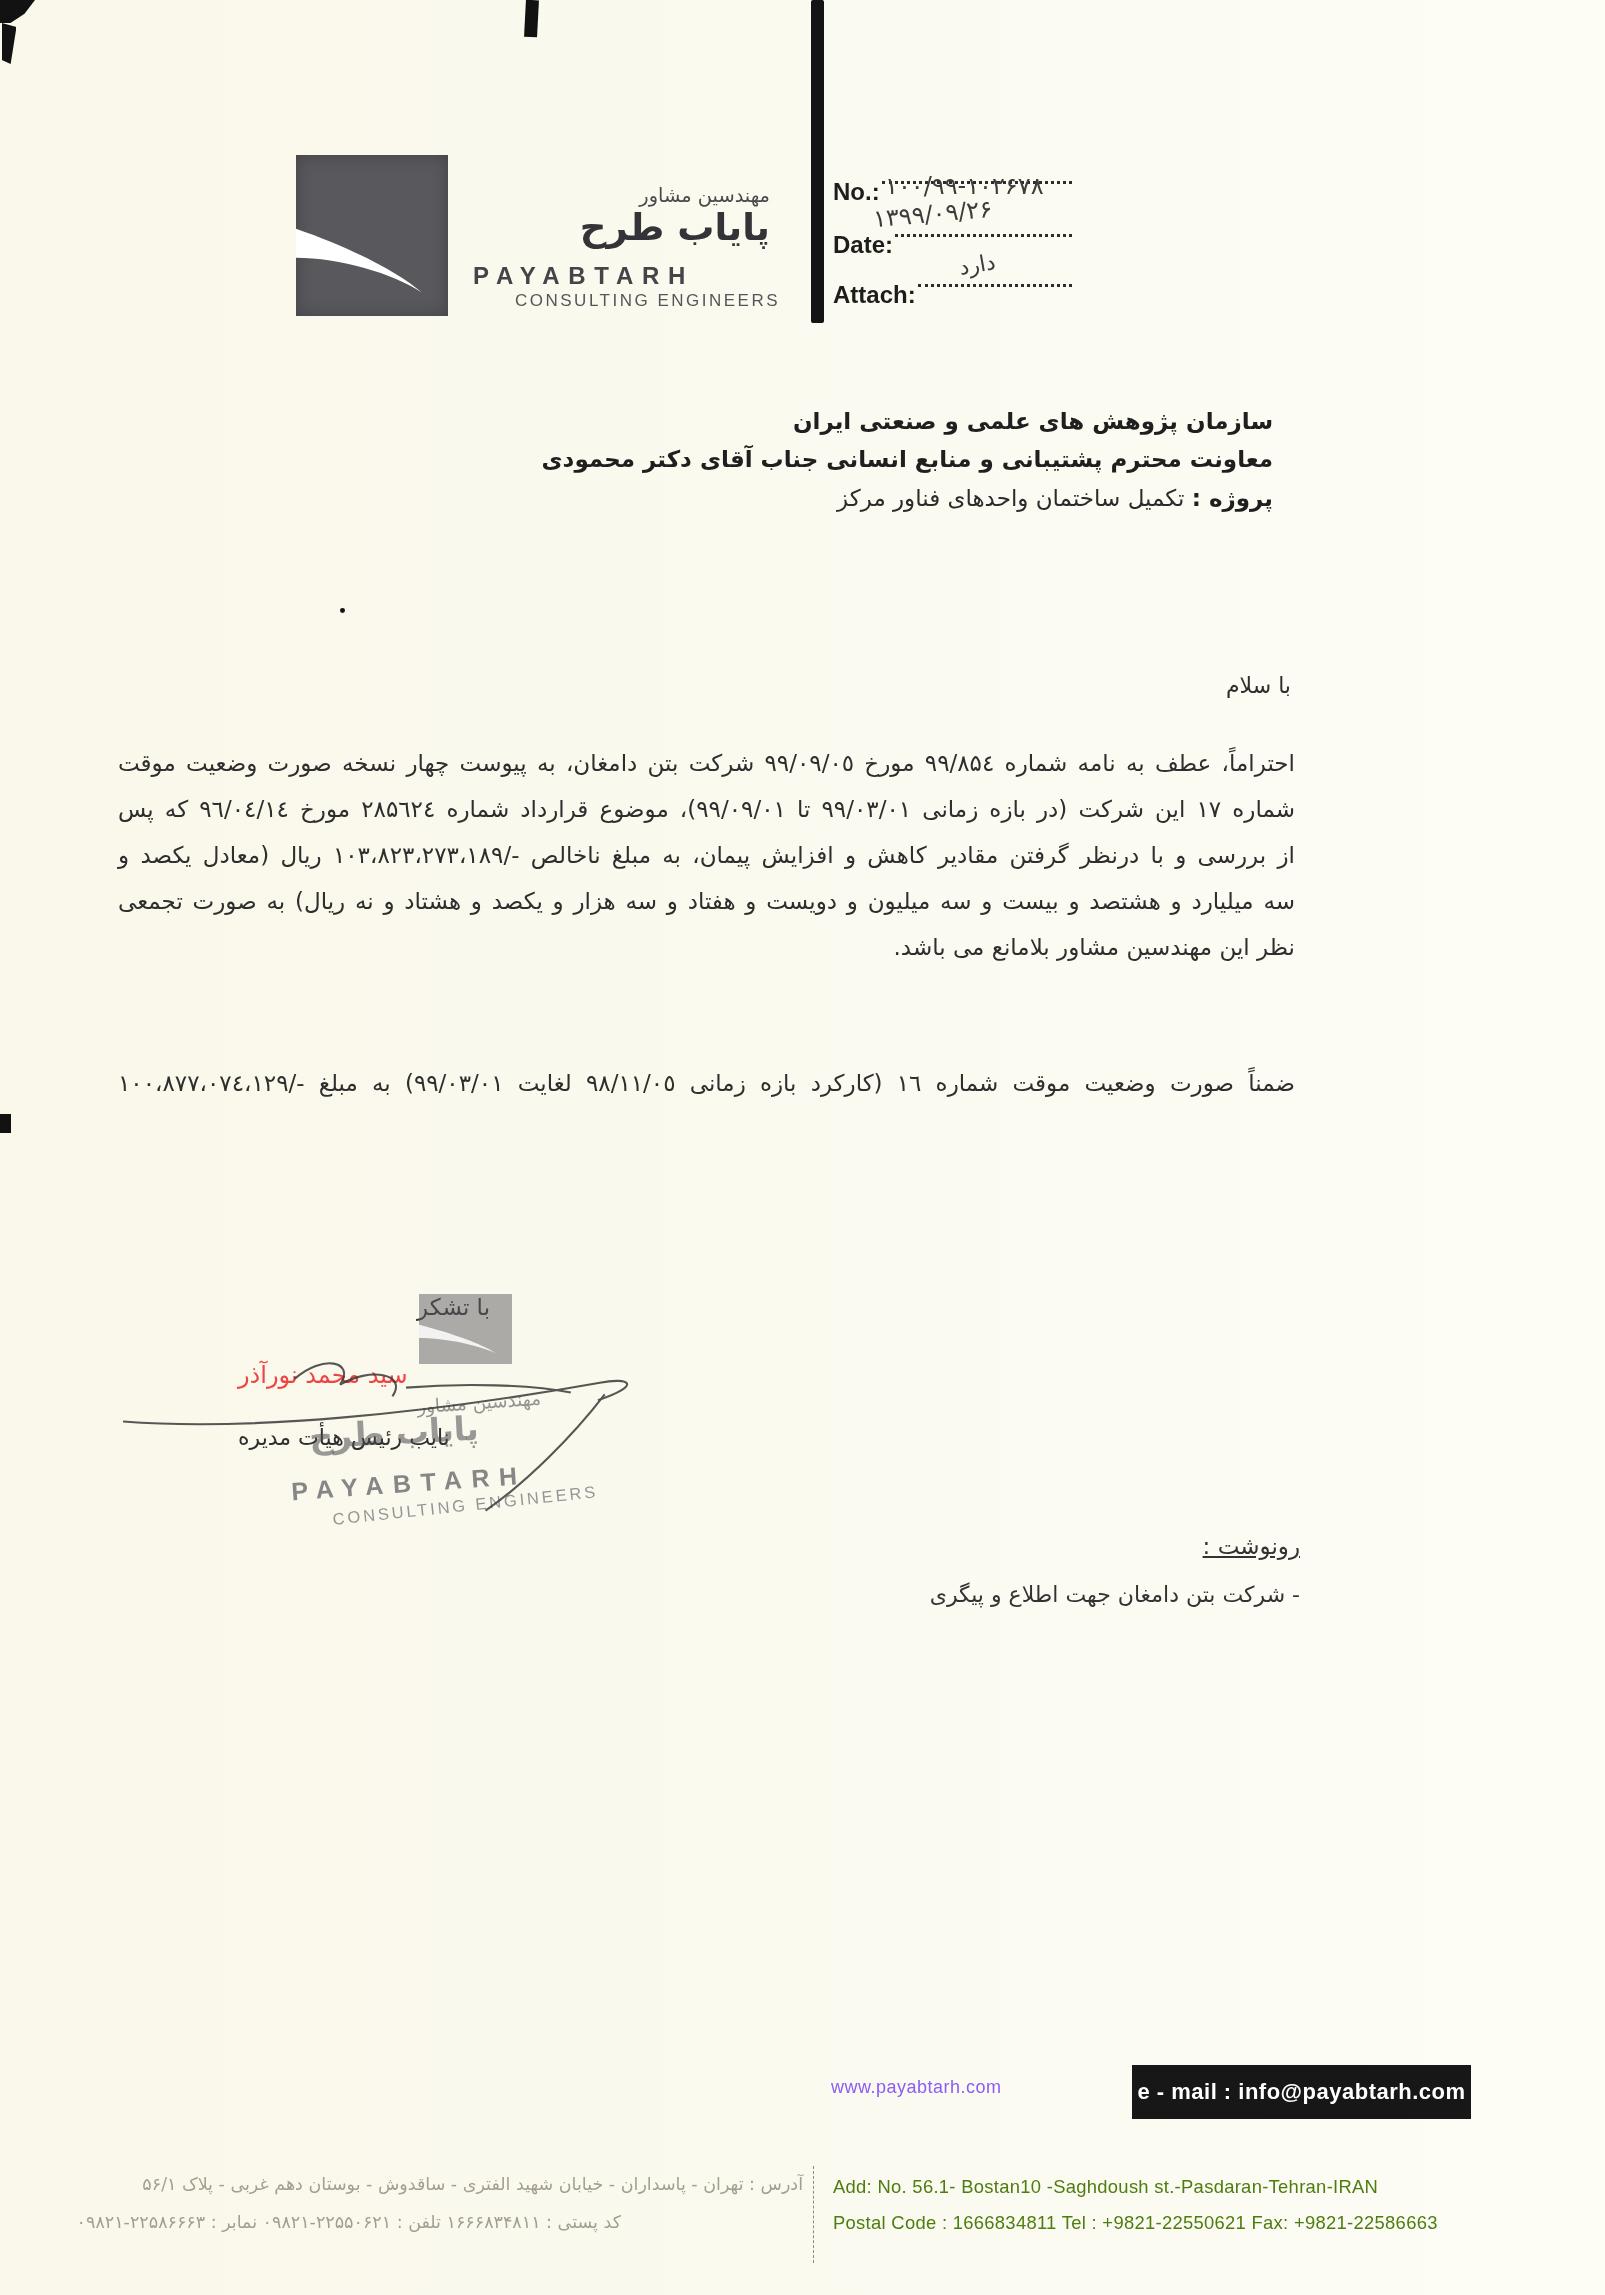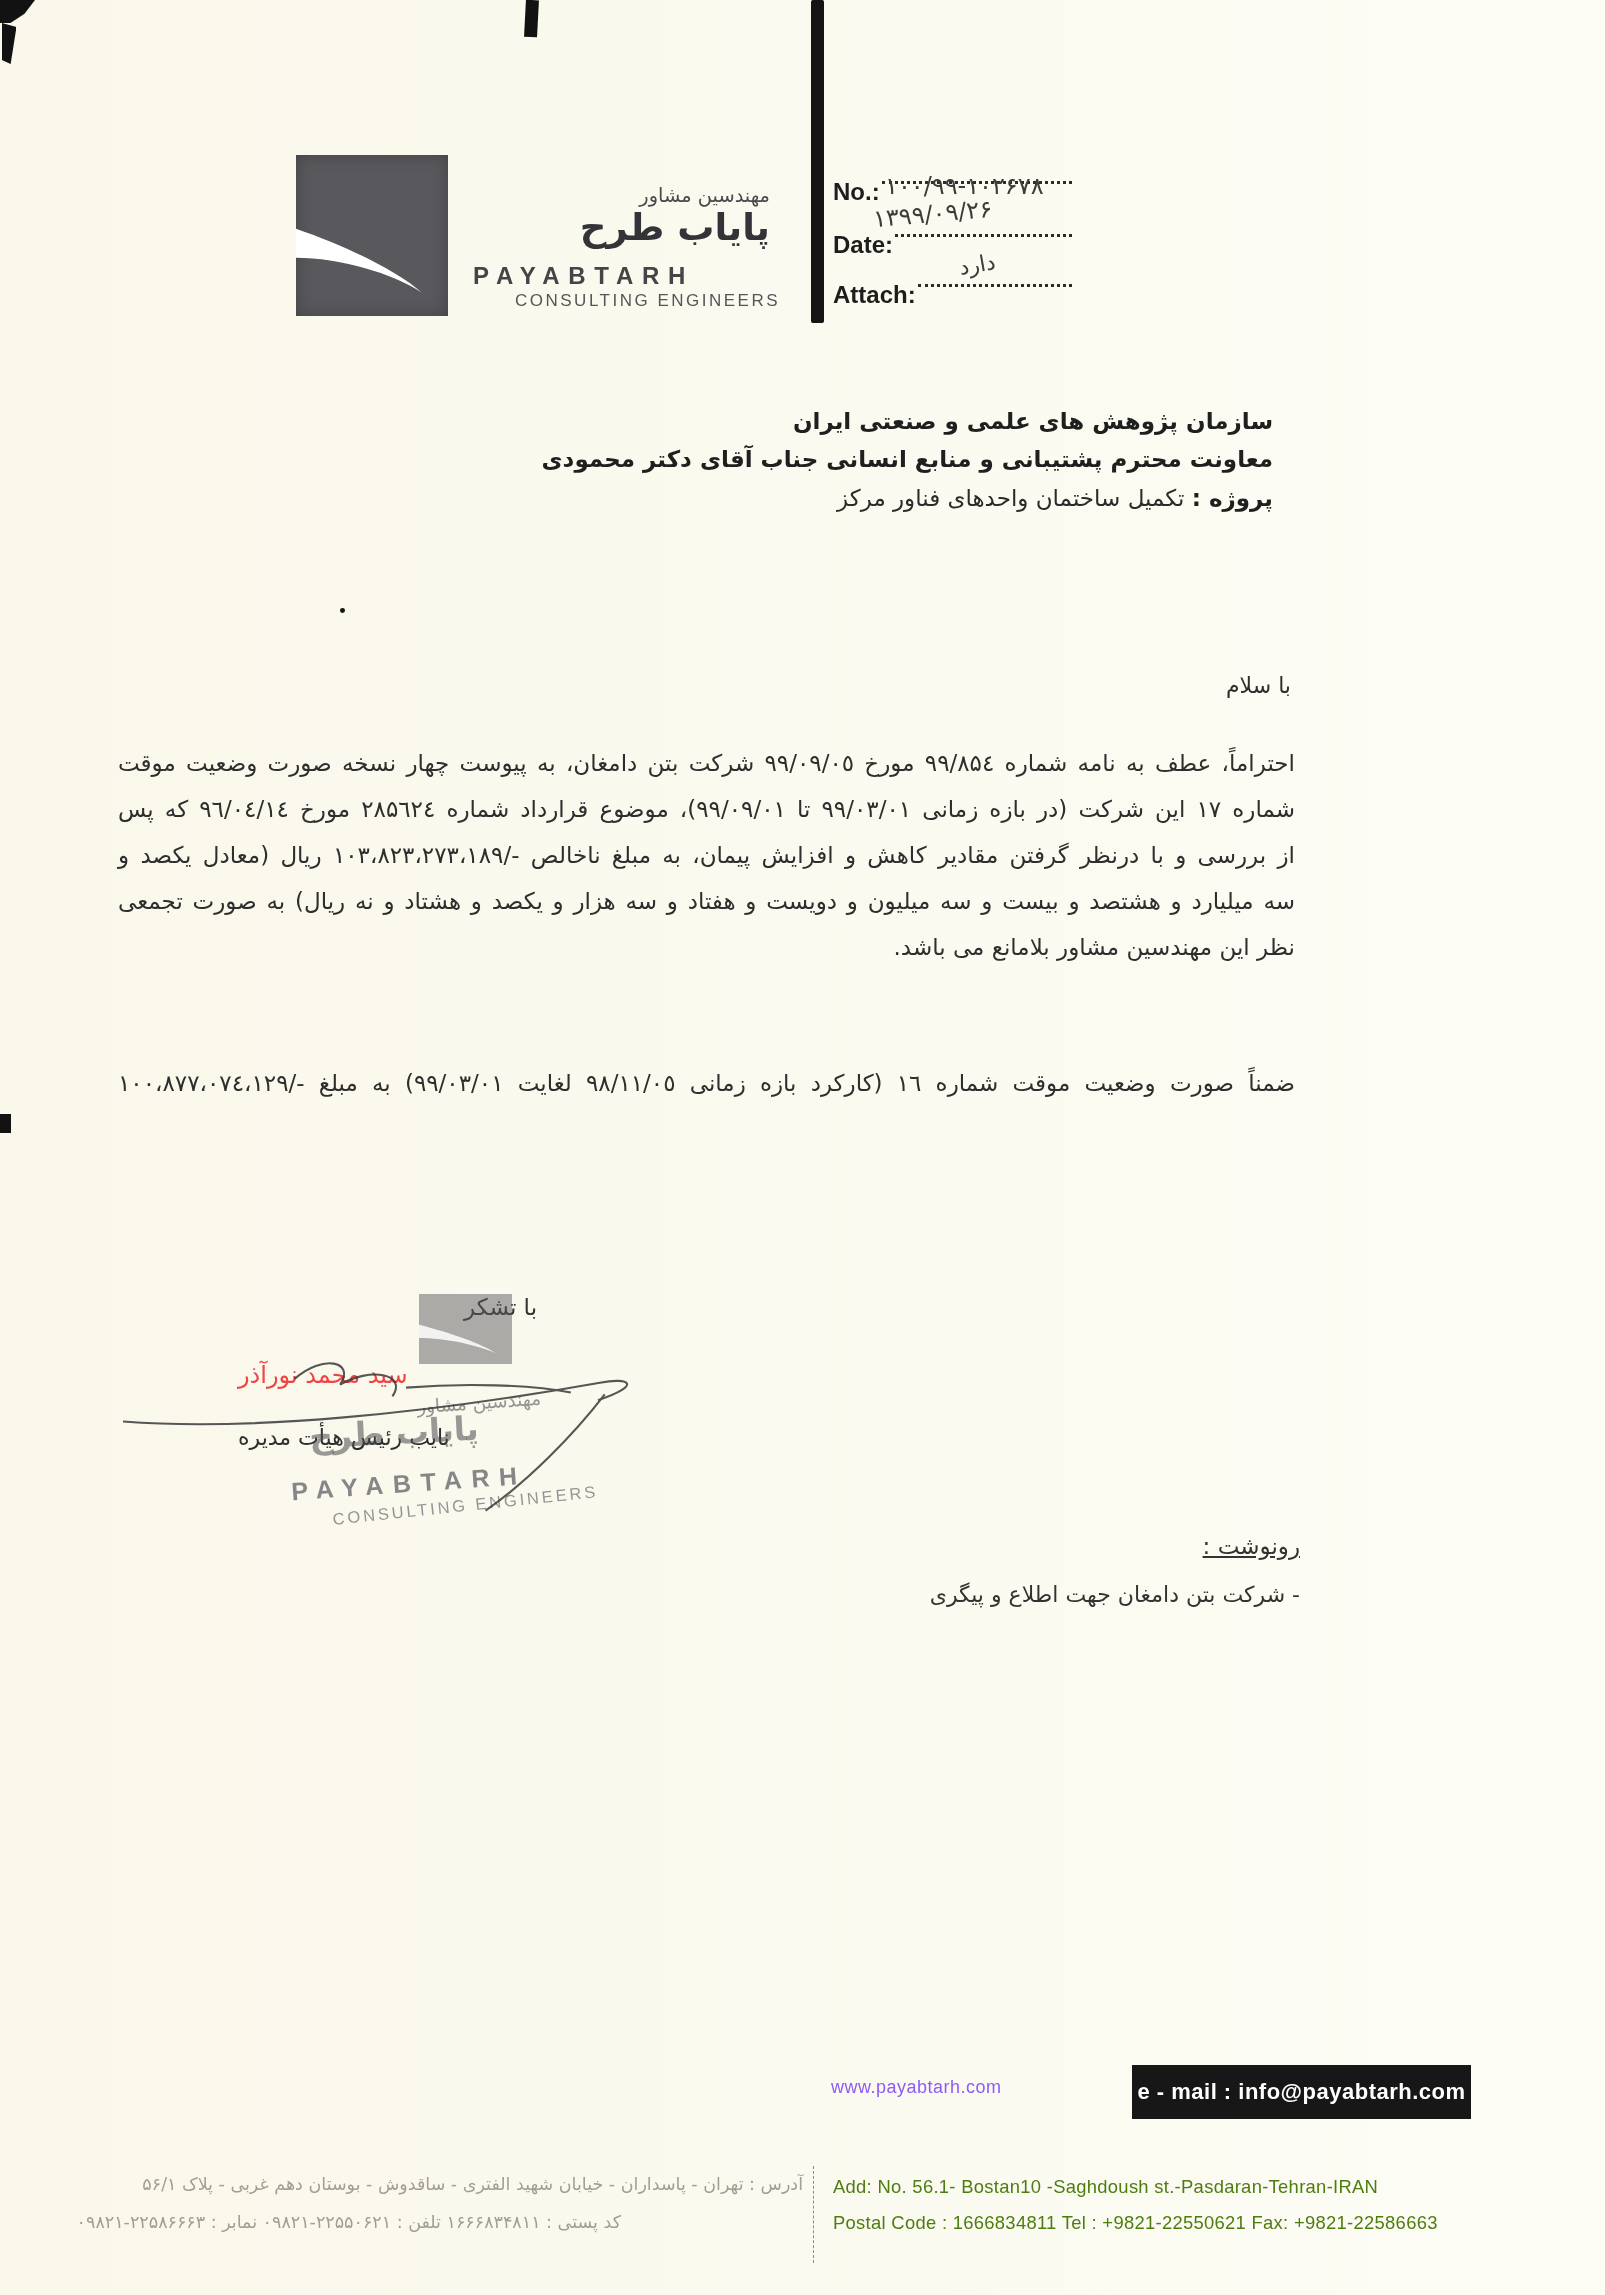--- a/index.html
+++ b/index.html
@@ -110,21 +110,21 @@
   <div class="bline">شماره ۱۷ این شرکت (در بازه زمانی ۹۹/۰۳/۰۱ تا ۹۹/۰۹/۰۱)، موضوع قرارداد شماره ۲۸۵٦۲٤ مورخ ۹٦/۰٤/۱٤ که پس</div>
   <div class="bline">از بررسی و با درنظر گرفتن مقادیر کاهش و افزایش پیمان، به مبلغ ناخالص -/۱۰۳،۸۲۳،۲۷۳،۱۸۹ ریال (معادل یکصد و</div>
   <div class="bline">سه میلیارد و هشتصد و بیست و سه میلیون و دویست و هفتاد و سه هزار و یکصد و هشتاد و نه ریال) به صورت تجمعی</div>
   <div class="bline bline-last">نظر این مهندسین مشاور بلامانع می باشد.</div>
 </div>
 
 <div class="abs fa bodyblock" style="left:118px;top:1060px;width:1177px;">
   <div class="bline">ضمناً صورت وضعیت موقت شماره ۱٦ (کارکرد بازه زمانی ۹۸/۱۱/۰٥ لغایت ۹۹/۰۳/۰۱) به مبلغ -/۱۰۰،۸۷۷،۰۷٤،۱۲۹</div>
 </div>
 
-<div class="abs fa thanks" style="left:417px;top:1294px;margin-left:47px;">با تشکر</div>
+<div class="abs fa thanks" style="left:417px;top:1294px;">با تشکر</div>
 
 <div class="abs stamp-logo" style="left:419px;top:1294px;">
   <svg width="93" height="70" viewBox="0 0 157 118">
     <path d="M0,52 C55,66 105,84 130,100 C100,86 45,74 0,74 Z" fill="rgba(255,255,255,.85)"></path>
   </svg>
 </div>
 
 <div class="abs fa sig-name" style="left:238px;top:1361px;">سید محمد نورآذر</div>
 <div class="abs fa sig-title" style="left:238px;top:1425px;">نایب رئیس هیأت مدیره</div>
 

